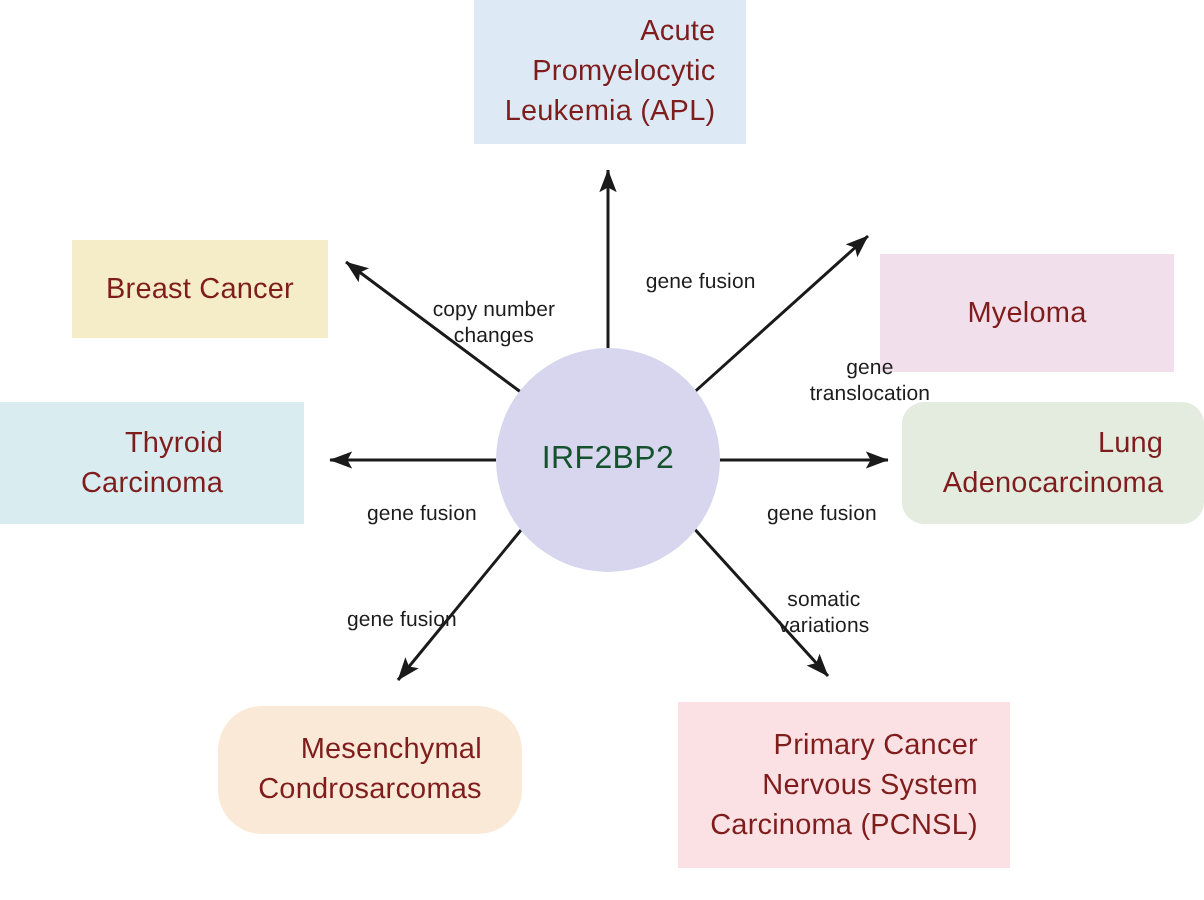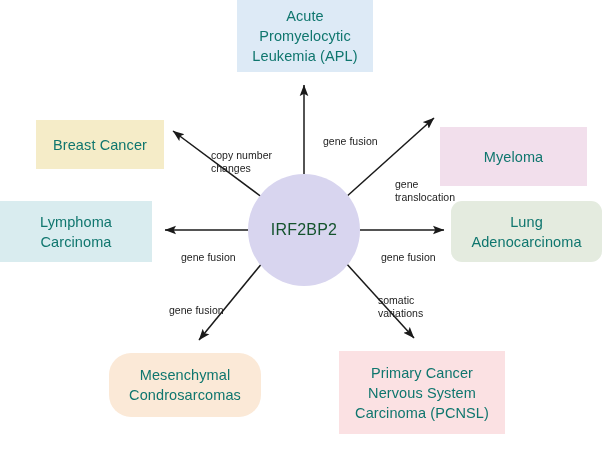--- a/index.html
+++ b/index.html
@@ -27,24 +27,24 @@
     width: 602px;
     height: 450px;
     pointer-events: none;
   }
   .node {
     position: absolute;
     box-sizing: border-box;
     display: flex;
     align-items: center;
     justify-content: center;
-    text-align: center;
+    text-align: right;
     font-size: 14.5px;
     line-height: 1.38;
-    color: #0f766e;
+    color: #7f1d1d;
     letter-spacing: 0.1px;
   }
   .node span {
     display: block;
   }
   .center-node {
     position: absolute;
     box-sizing: border-box;
     border-radius: 50%;
     background: #d8d5ef;
@@ -53,21 +53,21 @@
     justify-content: center;
     font-size: 16px;
     color: #14532d;
     letter-spacing: 0.2px;
   }
   .edge-label {
     position: absolute;
     font-size: 10.5px;
     line-height: 1.22;
     color: #1c1c1c;
-    text-align: left;
+    text-align: center;
     white-space: pre;
     letter-spacing: 0.05px;
   }
 </style>
 </head>
 <body>
 
 <div id="diagram">
 
   <svg class="edges" viewBox="0 0 602 450">
@@ -123,21 +123,21 @@
 
   <div class="node" style="left:109px; top:353px; width:152px; height:64px; background:#fbe9d7;border-radius:22px;">
     <span>
       <span>Mesenchymal</span>
       <span>Condrosarcomas</span>
     </span>
   </div>
 
   <div class="node" style="left:0px; top:201px; width:152px; height:61px; background:#d9ecef;">
     <span>
-      <span>Lymphoma</span>
+      <span>Thyroid</span>
       <span>Carcinoma</span>
     </span>
   </div>
 
   <div class="node" style="left:36px; top:120px; width:128px; height:49px; background:#f5ecc8;">
     <span>
       <span>Breast Cancer</span>
     </span>
   </div>
 

